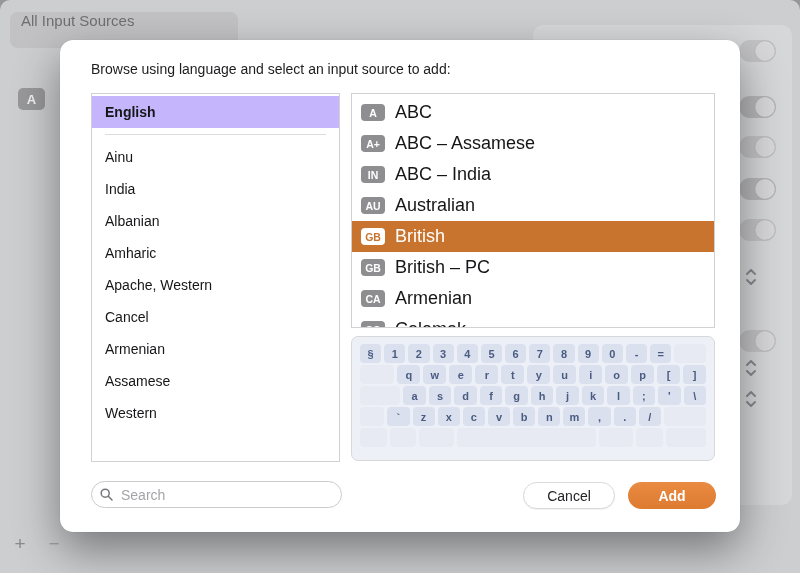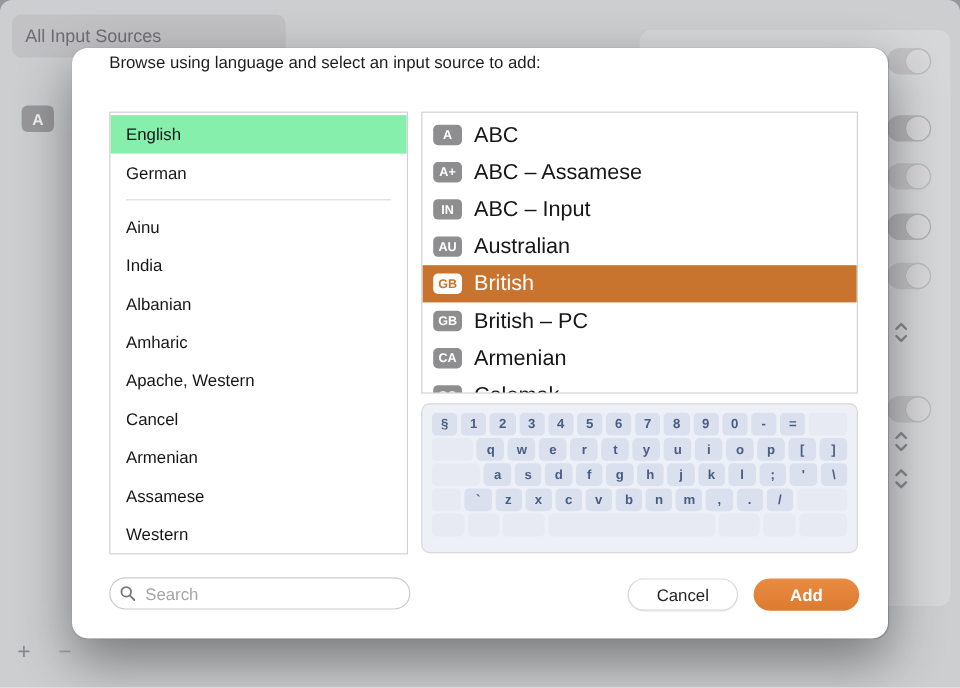--- a/index.html
+++ b/index.html
@@ -3,44 +3,44 @@
 <meta charset="utf-8">
 <style>
   html,body{margin:0;padding:0;}
   .stage{position:relative;width:800px;height:573px;overflow:hidden;background:#97979b;
          font-family:"Liberation Sans",sans-serif;-webkit-font-smoothing:antialiased;}
   .window{position:absolute;inset:0;background:#cdced0;border-radius:10px 10px 0 0;}
 
   
   .bg-panel{position:absolute;left:533px;top:25px;width:259px;height:480px;border-radius:10px;background:#d6d7d9;}
   .bg-selitem{position:absolute;left:10px;top:12px;width:228px;height:36px;border-radius:8px;background:#c2c2c5;
-              display:flex;align-items:center;padding-left:11px;box-sizing:border-box;
+              display:flex;align-items:flex-start;padding-left:11px;box-sizing:border-box;
               font-size:15px;color:#6f6f73;}
   .bg-badge{position:absolute;left:18px;top:88px;width:27px;height:22px;border-radius:5px;background:#98989b;
             color:rgba(255,255,255,.85);font-size:13px;font-weight:bold;display:flex;align-items:center;justify-content:center;}
   .bg-plus,.bg-minus{position:absolute;top:533px;font-size:19px;color:#8a8a8e;width:24px;text-align:center;}
   .bg-plus{left:8px;}.bg-minus{left:42px;color:#a2a2a6;}
   .toggle{position:absolute;left:739px;width:37px;height:22px;border-radius:11px;background:#c3c3c6;}
   .toggle.dark{background:#b7b7ba;}
   .toggle .knob{position:absolute;right:1px;top:1px;width:20px;height:20px;border-radius:50%;background:#d8d8db;
                 box-shadow:0 0 1px rgba(0,0,0,.25);}
   .stepper{position:absolute;left:744px;width:14px;height:20px;color:#8a8a8e;}
   .done{position:absolute;left:694px;top:519px;width:83px;height:36px;border-radius:9px;background:#d6d7d9;
         border:1px solid #c6c6c8;box-sizing:border-box;display:flex;align-items:center;justify-content:center;
         font-size:16px;color:#7f7f83;}
 
   
   .dialog{position:absolute;left:60px;top:40px;width:680px;height:492px;border-radius:13px;background:#ffffff;
           box-shadow:0 18px 45px rgba(0,0,0,.42),0 0 1px rgba(0,0,0,.2);}
-  .dlg-title{position:absolute;left:31px;top:4px;font-size:14px;color:#1d1d1f;}
+  .dlg-title{position:absolute;left:31px;top:21px;font-size:14px;color:#1d1d1f;}
 
   .lang-list{position:absolute;left:31px;top:53px;width:249px;height:369px;background:#fff;
              border:1px solid #d2d2d4;box-sizing:border-box;overflow:hidden;padding-top:2px;}
   .lang-row{height:32px;line-height:32px;padding-left:13px;font-size:14px;color:#161618;}
-  .lang-row.sel{background:#86efac;}
+  .lang-row.sel{background:#c4b5fd;font-weight:bold;}
   .lang-divider{height:13px;position:relative;}
   .lang-divider::after{content:"";position:absolute;left:13px;right:13px;top:6px;border-top:1px solid #dcdcdc;}
 
   .src-list{position:absolute;left:291px;top:53px;width:364px;height:235px;background:#fff;
             border:1px solid #d2d2d4;box-sizing:border-box;overflow:hidden;padding-top:3px;}
   .src-row{height:31px;display:flex;align-items:center;padding-left:9px;}
   .src-badge{width:24px;height:17px;border-radius:4px;background:#8e8e90;color:#fff;font-size:10.5px;font-weight:bold;
              display:flex;align-items:center;justify-content:center;flex:none;}
   .src-label{margin-left:10px;font-size:18px;color:#161618;white-space:nowrap;}
   .src-row.sel{background:#c8742e;}
@@ -120,21 +120,20 @@
           <path d="M3 13 L7 17 L11 13"></path>
         </svg>
     </div>
 
 
     <div class="dialog">
       <div class="dlg-title">Browse using language and select an input source to add:</div>
 
       <div class="lang-list">
           <div class="lang-row sel">English</div>
-          <div class="lang-row">German</div>
           <div class="lang-divider"></div>
           <div class="lang-row">Ainu</div>
           <div class="lang-row">India</div>
           <div class="lang-row">Albanian</div>
           <div class="lang-row">Amharic</div>
           <div class="lang-row">Apache, Western</div>
           <div class="lang-row">Cancel</div>
           <div class="lang-row">Armenian</div>
           <div class="lang-row">Assamese</div>
           <div class="lang-row">Western</div>
@@ -144,21 +143,21 @@
           <div class="src-row">
             <span class="src-badge">A</span>
             <span class="src-label">ABC</span>
           </div>
           <div class="src-row">
             <span class="src-badge">A+</span>
             <span class="src-label">ABC – Assamese</span>
           </div>
           <div class="src-row">
             <span class="src-badge">IN</span>
-            <span class="src-label">ABC – Input</span>
+            <span class="src-label">ABC – India</span>
           </div>
           <div class="src-row">
             <span class="src-badge">AU</span>
             <span class="src-label">Australian</span>
           </div>
           <div class="src-row sel">
             <span class="src-badge">GB</span>
             <span class="src-label">British</span>
           </div>
           <div class="src-row">

